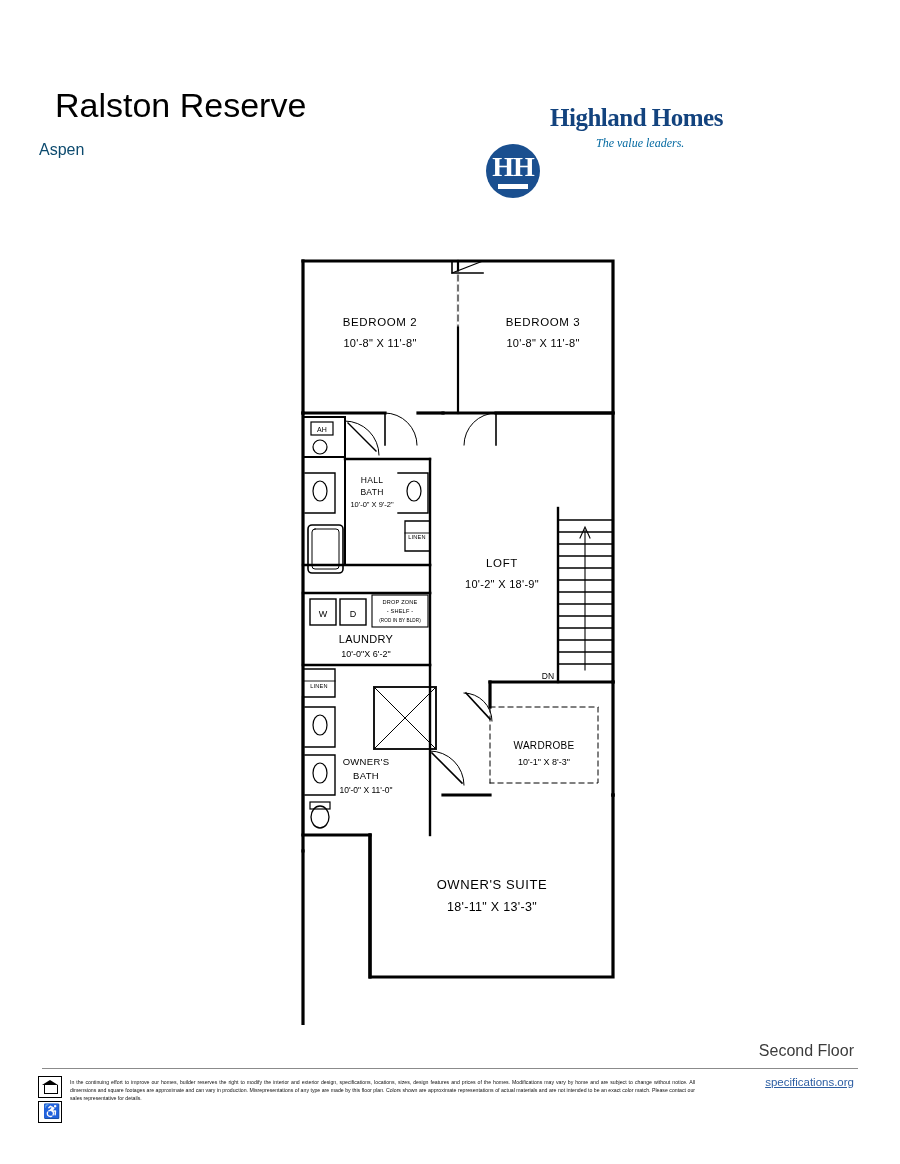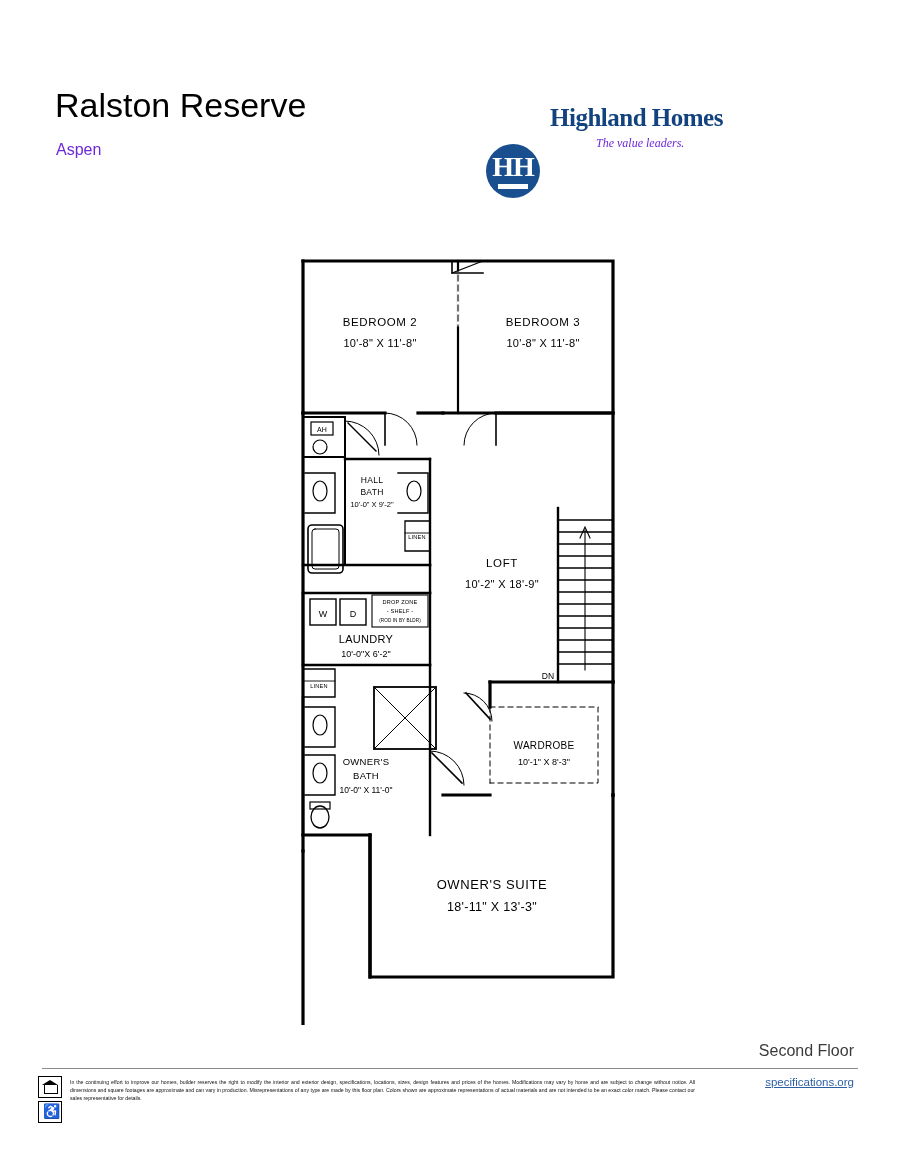--- a/index.html
+++ b/index.html
@@ -29,24 +29,24 @@
     left: 55px;
     top: 86px;
     font-size: 34px;
     font-weight: normal;
     letter-spacing: 0px;
     color: #000;
     white-space: nowrap;
   }
   .subtitle {
     position: absolute;
-    left: 56px;
+    left: 39px;
     top: 141px;
     font-size: 16px;
-    color: #6d28d9;
+    color: #0c4a6e;
     white-space: nowrap;
   }
 
   
   .logo {
     position: absolute;
     right: 46px;
     top: 100px;
     width: 230px;
     height: 62px;
@@ -88,21 +88,21 @@
     letter-spacing: -0.5px;
     white-space: nowrap;
   }
   .logo-tag {
     position: absolute;
     left: 110px;
     top: 36px;
     font-family: "Liberation Serif", serif;
     font-style: italic;
     font-size: 12px;
-    color: #6d28d9;
+    color: #0369a1;
     white-space: nowrap;
   }
 
   
   .plan {
     position: absolute;
     left: 0;
     top: 195px;
     width: 760px;
     height: 830px;

